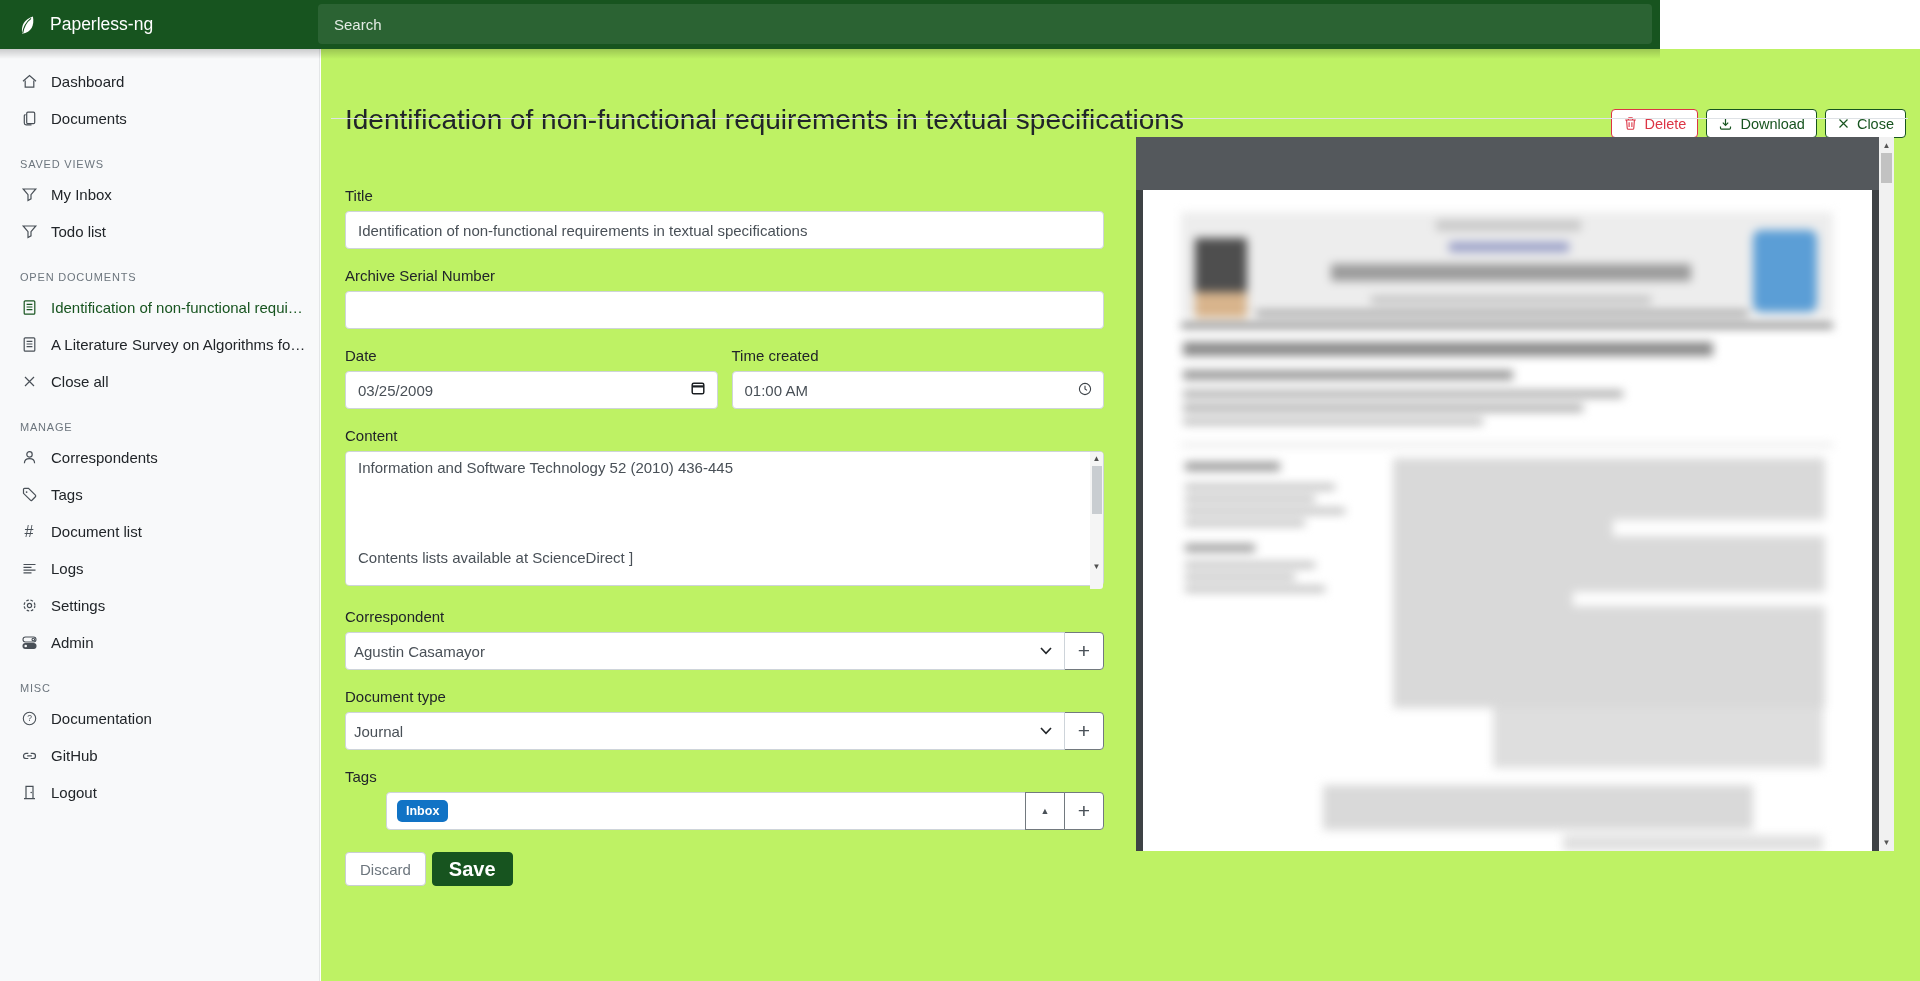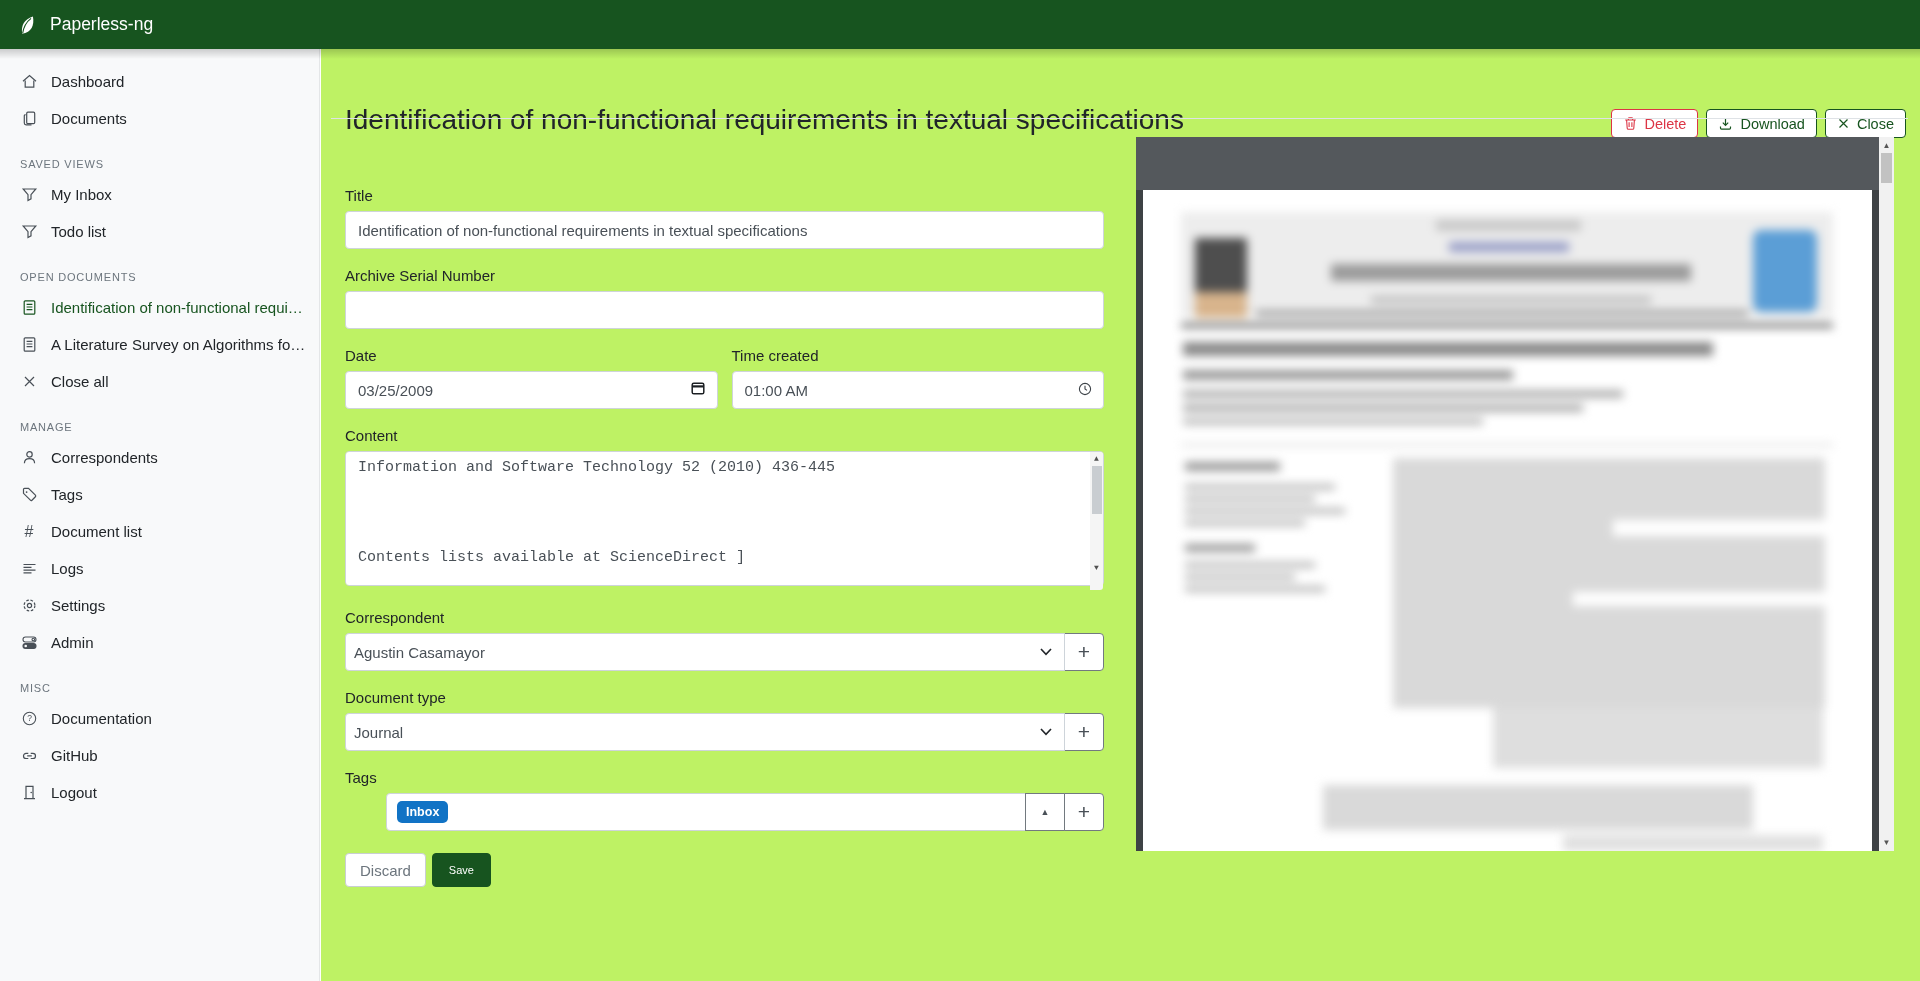--- a/index.html
+++ b/index.html
@@ -1,20 +1,20 @@
 <!DOCTYPE html>
 <html><head>
 <meta charset="utf-8">
 <style>
   * { margin:0; padding:0; box-sizing:border-box; }
   html,body { width:1920px; height:981px; overflow:hidden;
     font-family:"Liberation Sans", sans-serif; background:#fff; color:#212529; }
 
   
-  .navbar { position:absolute; left:0; top:0; width:1920px; height:49px;
+  .navbar { position:absolute; left:0; top:0; width:1660px; height:49px;
     background:#17541f; z-index:30; display:flex; align-items:center; }
   .navbar::after { content:""; position:absolute; left:0; top:49px; width:100%; height:10px;
     background:linear-gradient(rgba(0,0,0,0.18), rgba(0,0,0,0)); pointer-events:none; }
   .brand { width:320px; display:flex; align-items:center; gap:12px; padding-left:16px; }
   .brand-name { color:#fff; font-size:17.5px; }
   .search-wrap { position:absolute; left:318px; top:4px; right:8px; height:40px; }
   .search-input { width:100%; height:100%; background:rgba(255,255,255,0.09);
     border:none; border-radius:4px; padding:0 16px; font-size:15px; color:#fff;
     font-family:inherit; outline:none; }
   .search-input::placeholder { color:#e4ece5; opacity:1; }
@@ -49,21 +49,21 @@
   
   .doc-form { position:absolute; left:24px; top:138px; width:759px; }
   .fgroup { margin-bottom:18px; }
   .flabel { display:block; font-size:15px; color:#212529; margin-bottom:7px; }
   .finput { width:100%; height:38px; border:1px solid #ced4da; border-radius:4px;
     padding:6px 12px; font-size:15px; color:#495057; font-family:inherit;
     background:#fff; outline:none; }
   .row2 { display:flex; gap:14px; }
   .row2 .col { flex:1; position:relative; }
   .input-icon { position:absolute; right:12px; top:33px; pointer-events:auto; }
-  .ta-wrap { position:relative;font-family:Liberation Mono, monospace; }
+  .ta-wrap { position:relative; }
   textarea.finput { height:135px; line-height:22.5px; resize:vertical; padding-top:5px;
     scrollbar-width:none; }
   textarea.finput::-webkit-scrollbar { display:none; }
   .ta-scroll { position:absolute; top:1px; right:1px; width:13px; bottom:1px;
     background:#f5f5f5; border-radius:0 3px 3px 0; pointer-events:none; }
   .ta-scroll .arr { position:absolute; left:0; width:13px; height:13px; font-size:8px;
     color:#505050; display:flex; align-items:center; justify-content:center; }
   .ta-scroll .arr.up { top:0; } .ta-scroll .arr.down { bottom:16px; }
   .ta-thumb { position:absolute; left:1.5px; top:14px; width:10px; height:48px; background:#c9cdd1; }
 
@@ -78,22 +78,22 @@
   .plus-glyph { font-size:21px; font-weight:300; color:#495057; line-height:1; margin-top:-2px; }
   .caret-glyph { font-size:9px; color:#495057; }
   .tags-row { display:flex;margin-left:41px; }
   .tag-box { flex:1; border:1px solid #ced4da; border-radius:4px 0 0 4px; height:38px;
     display:flex; align-items:center; padding:0 10px; background:#fff; }
   .tag-badge { background:#1173c5; color:#fff; font-size:12.5px; font-weight:700;
     padding:4px 9px; border-radius:5px; }
   .form-actions { display:flex; gap:6px; margin-top:22px; }
   .btn-discard { height:34px; padding:0 14px; font-size:15px; color:#6c757d;
     background:#fff; border:1px solid #c9ced3; border-radius:4px; cursor:pointer; font-family:inherit; }
-  .btn-save { height:34px; padding:0 16px; font-size:11px; color:#fff;
-    background:#17541f; border:1px solid #17541f; border-radius:4px; cursor:pointer; font-family:inherit; }
+  .btn-save { height:34px; padding:0 16px; font-size:20px; color:#fff;
+    background:#17541f; border:1px solid #17541f; border-radius:4px; cursor:pointer; font-family:inherit;font-weight:bold; }
 
   
   .pdf-frame { position:absolute; left:815px; top:88px; width:758px; height:714px; background:#fff; }
   .pdf-main { position:absolute; left:0; top:0; right:15px; bottom:0; background:#3e4245; }
   .pdf-toolbar { height:53px; background:#54585c; }
   .pdf-viewport { position:absolute; left:0; right:0; top:53px; bottom:0; padding:0 7px; }
   .pdf-page { position:relative; width:100%; height:100%; background:#fff; overflow:hidden; }
   .blur-layer { position:absolute; inset:0; filter:blur(5px); }
   .bb { position:absolute; }
   .pdf-scrollbar { position:absolute; right:0; top:0; width:15px; height:100%; background:#f1f1f1; }
@@ -108,20 +108,23 @@
 
 <div class="navbar">
   <div class="brand">
     <span>
       <svg class="ic" width="22" height="22" viewBox="0 0 22 22">
         <path d="M4.2 18.2 C13.5 19.4 18.2 13.2 18.8 4.2 C9.6 4.9 5.1 9.8 4.2 18.2 Z" fill="#ffffff" transform="rotate(-14 11 11)"></path>
         <path d="M4.8 18 C7.5 11.5 11.5 7.8 16.5 5.6" stroke="#17541f" stroke-width="1.1" fill="none" transform="rotate(-14 11 11)"></path>
       </svg>
     </span>
     <span class="brand-name">Paperless-ng</span>
+  </div>
+  <div class="search-wrap">
+    <input class="search-input" type="text" placeholder="Search" style="">
   </div>
 </div>
 
 <div class="sidebar">
 
   <div class="nav-item">
     <span class="nav-icon">
       <svg class="ic" width="17" height="17" viewBox="0 0 17 17" fill="none" stroke="currentColor" stroke-width="1.2">
         <path d="M2 8.2 L8.5 2.6 L15 8.2"></path>
           <path d="M4.2 7.4 V14.2 H12.8 V7.4"></path>

